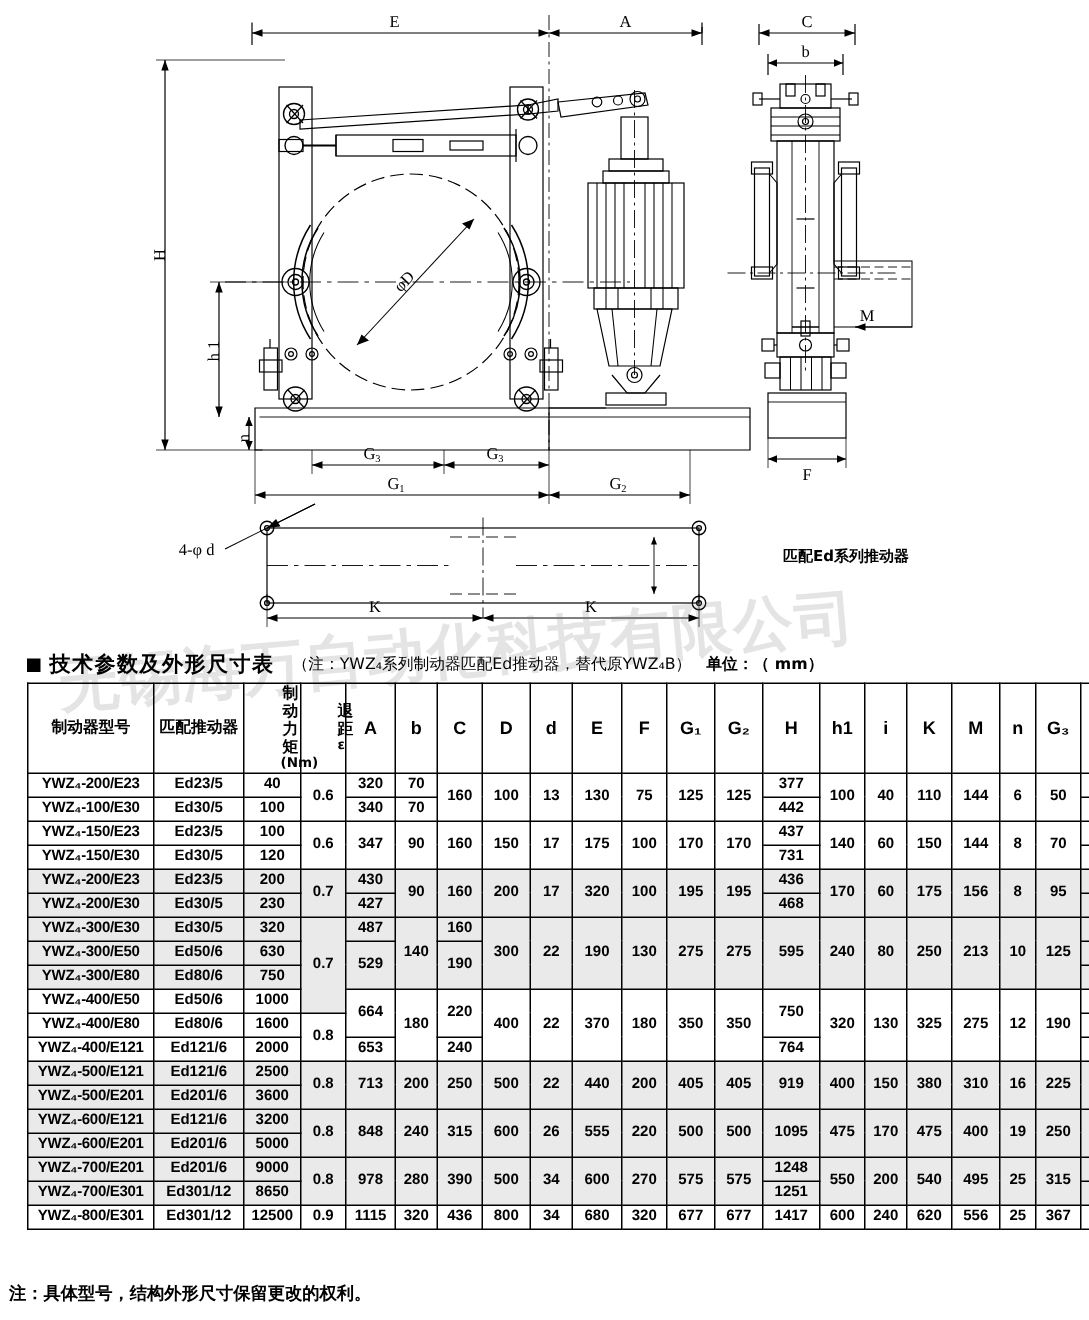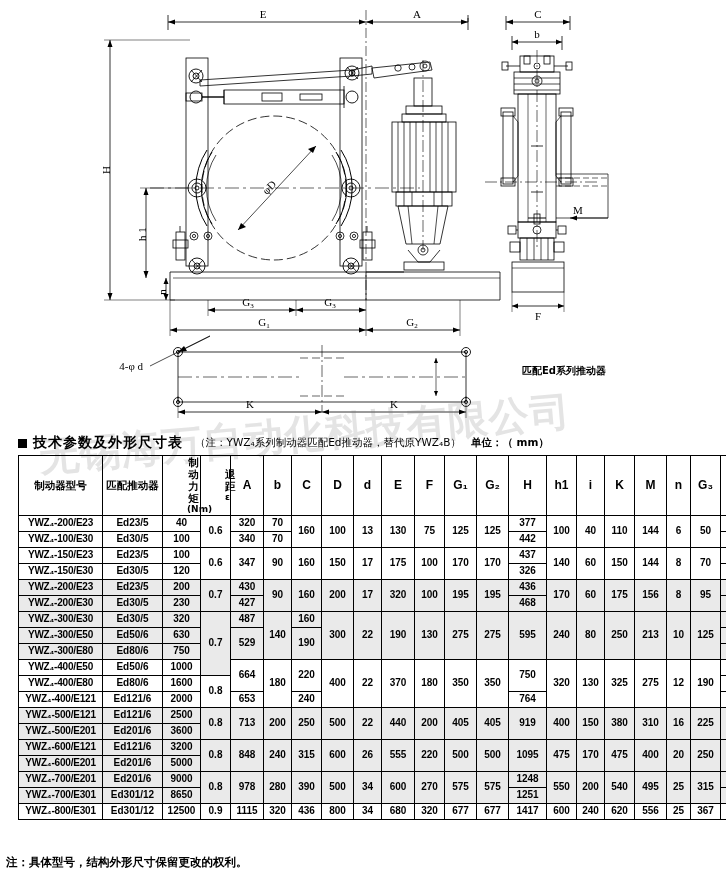--- a/index.html
+++ b/index.html
@@ -593,21 +593,21 @@
             <td rowspan="2">150</td>
             <td rowspan="2">144</td>
             <td rowspan="2">8</td>
             <td rowspan="2">70</td>
             <td>25</td>
           </tr>
           <tr>
             <td class=" model">YWZ₄-150/E30</td>
             <td class=" driver">Ed30/5</td>
             <td>120</td>
-            <td>326</td>
+            <td>731</td>
             <td>29</td>
           </tr>
           <tr class="band grp-start">
             <td class=" model">YWZ₄-200/E23</td>
             <td class=" driver">Ed23/5</td>
             <td>200</td>
             <td rowspan="2">0.7</td>
             <td>430</td>
             <td rowspan="2">90</td>
             <td rowspan="2">160</td>
@@ -749,21 +749,21 @@
             <td rowspan="2">26</td>
             <td rowspan="2">555</td>
             <td rowspan="2">220</td>
             <td rowspan="2">500</td>
             <td rowspan="2">500</td>
             <td rowspan="2">1095</td>
             <td rowspan="2">475</td>
             <td rowspan="2">170</td>
             <td rowspan="2">475</td>
             <td rowspan="2">400</td>
-            <td rowspan="2">20</td>
+            <td rowspan="2">19</td>
             <td rowspan="2">250</td>
             <td rowspan="2">390</td>
           </tr>
           <tr class="band">
             <td class=" model">YWZ₄-600/E201</td>
             <td class=" driver">Ed201/6</td>
             <td>5000</td>
           </tr>
           <tr class="band grp-start">
             <td class=" model">YWZ₄-700/E201</td>

